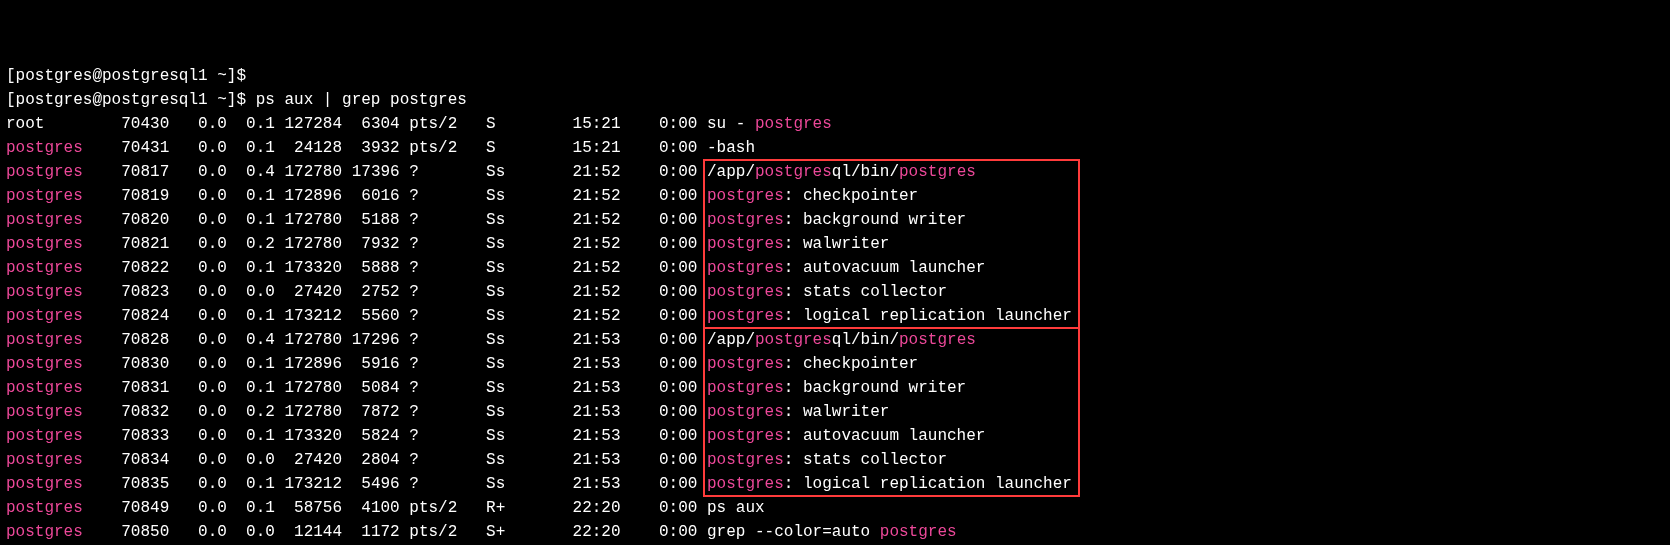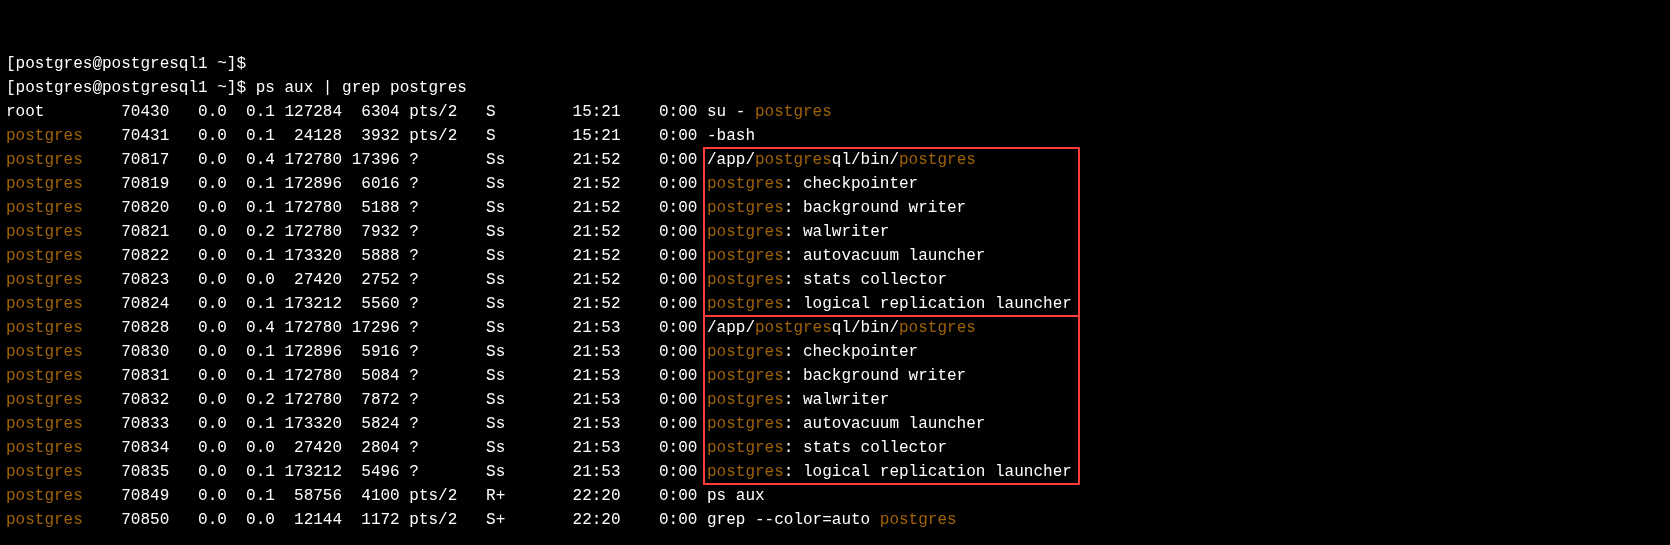--- a/index.html
+++ b/index.html
@@ -11,24 +11,25 @@
     font-size: 16px;
     line-height: 1.5;
     width: 1670px;
   }
   #terminal {
     padding: 4px 6px;
     white-space: pre;
     font-variant-ligatures: none;
   }
   .line { display:block; height:1.5em; }
-  .hl   { color:#a16207; }
+  .hl   { color:#ec4899; }
   .box-layer {
     position: relative;
     z-index: 2;
+    margin-top: 12px;
   }
   .overlay-box {
     position: absolute;
     border: 2px solid #ff3b3b;
     pointer-events: none;
     box-sizing: border-box;
     z-index: 5;
   }
 </style>
 </head>

